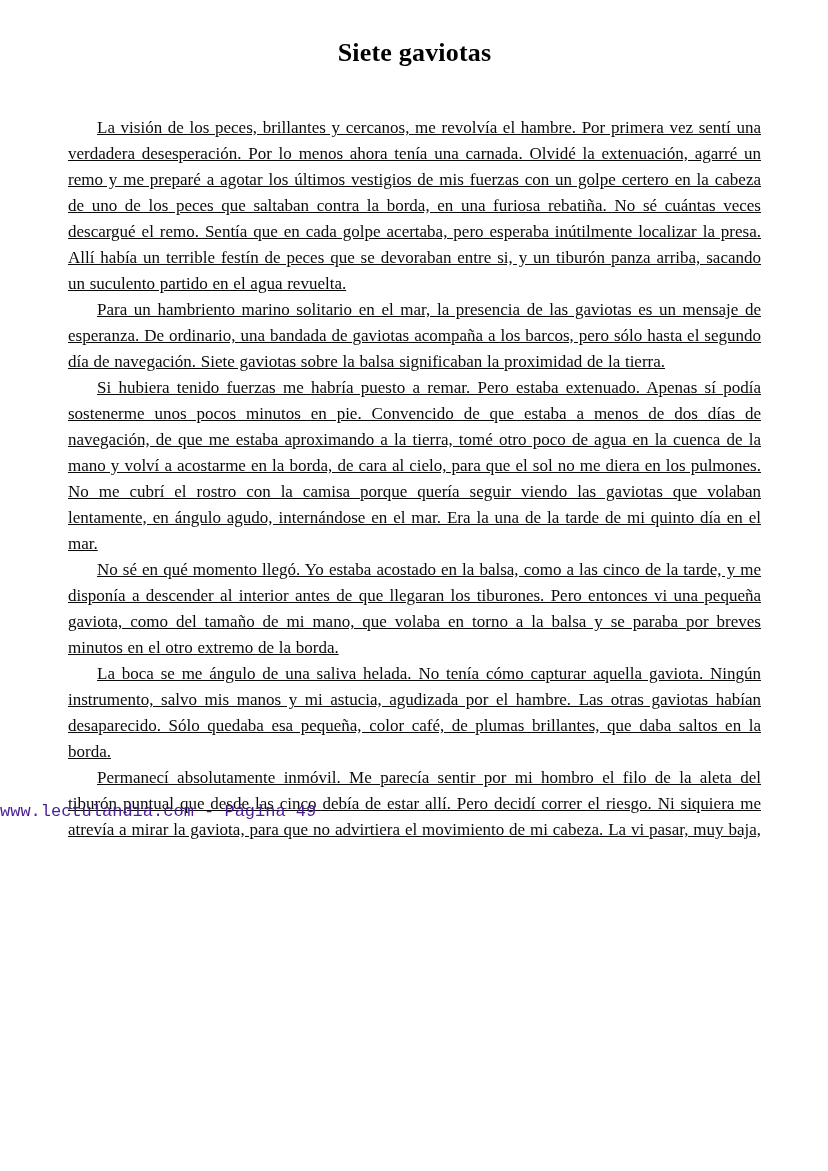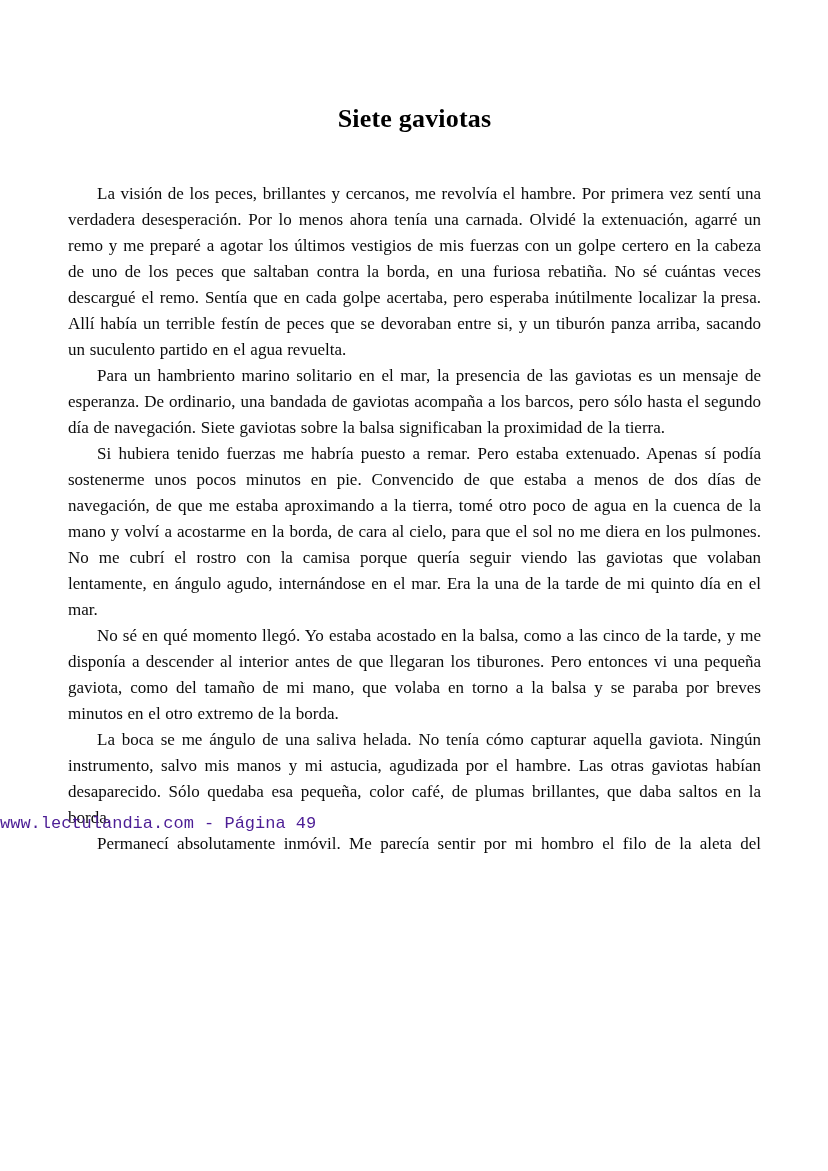--- a/index.html
+++ b/index.html
@@ -5,24 +5,24 @@
 <style>
   html, body {
     margin: 0;
     padding: 0;
     background: #ffffff;
   }
   .page {
     position: relative;
     width: 828px;
     height: 845px;
-    margin: 12px auto;
+    margin: 0 auto;
     background: #ffffff;
     box-sizing: border-box;
-    padding: 84px 67px 0 68px;
+    padding: 30px 67px 0 68px;
     font-family: "Liberation Serif", "DejaVu Serif", serif;
     color: #0b0b0b;
     overflow: hidden;
   }
   .chapter-title {
     margin: 0;
     padding-top: 8px;
     font-size: 26px;
     line-height: 30px;
     font-weight: bold;
@@ -34,20 +34,21 @@
     margin-top: 47px;
     font-size: 17px;
     line-height: 26px;
     text-rendering: optimizeLegibility;
   }
   .body-text p {
     margin: 0;
     text-align: justify;
     text-indent: 29px;
     word-spacing: 0.5px;
+    text-decoration: underline;
   }
   .page-footer {
     position: absolute;
     left: 0;
     bottom: 22px;
     width: 100%;
     text-align: left;
     font-size: 17px;
     line-height: 22px;
     color: #4c1d95;

